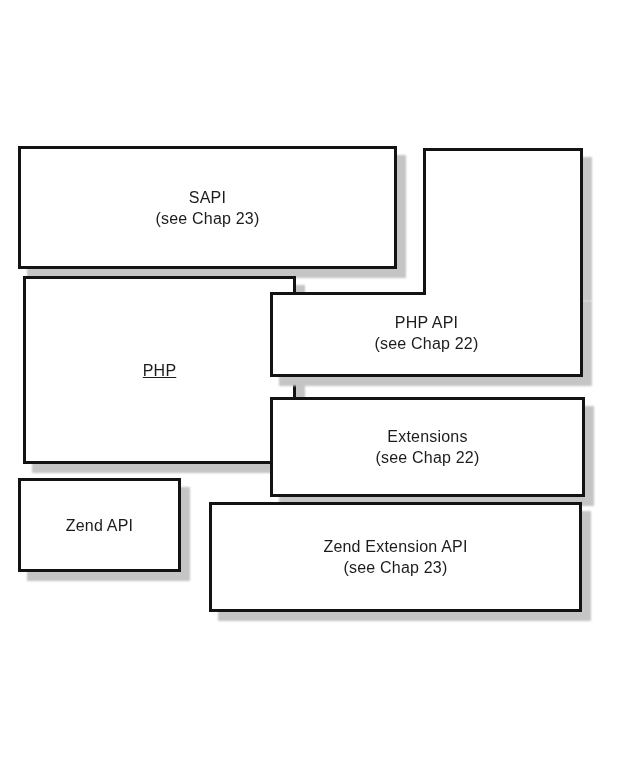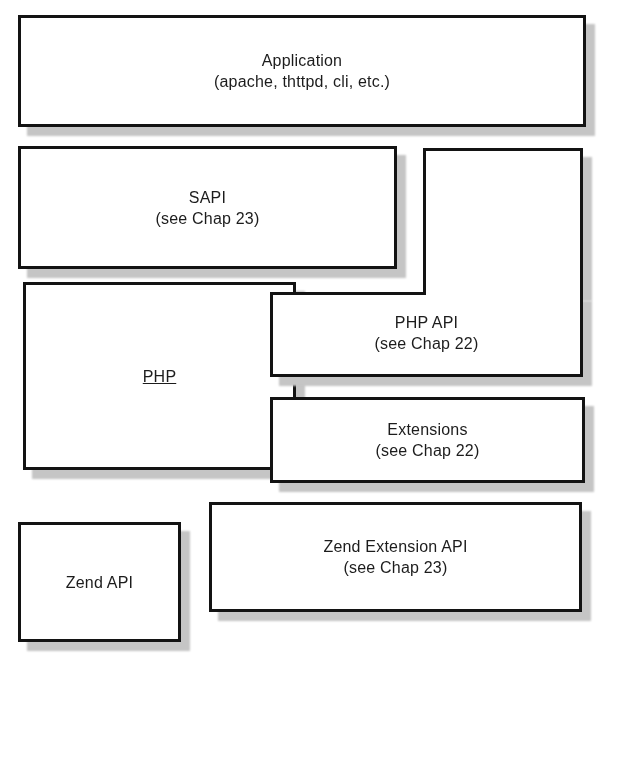--- a/index.html
+++ b/index.html
@@ -29,46 +29,42 @@
     font-size: 16px;
     line-height: 21px;
     color: #1c1c1c;
     letter-spacing: 0.2px;
   }
   .box .line { white-space: pre; }
 
   .b-application { left: 18px;  top: 15px;  width: 568px; height: 112px; }
   .b-sapi        { left: 18px;  top: 146px; width: 379px; height: 123px; align-items: center; }
   .b-sapi-side   { left: 423px; top: 148px; width: 160px; height: 144px; border-bottom: none; }
-  .b-php         { left: 23px;  top: 282px; width: 273px; height: 188px; text-decoration: underline; }
+  .b-php         { left: 23px;  top: 276px; width: 273px; height: 188px; text-decoration: underline; }
   .b-php-api     { left: 270px; top: 292px; width: 313px; height: 85px;  border-top: none; }
-  .b-extensions  { left: 270px; top: 397px; width: 315px; height: 86px;  }
-  .b-zend-api    { left: 18px;  top: 522px; width: 163px; height: 120px; }
+  .b-extensions  { left: 270px; top: 397px; width: 315px; height: 100px;  }
+  .b-zend-api    { left: 18px;  top: 478px; width: 163px; height: 94px; }
   .b-zend-ext    { left: 209px; top: 502px; width: 373px; height: 110px; }
   .b-zend-engine { left: 18px;  top: 631px; width: 568px; height: 109px; }
 
   
   .b-php-api .partial-top {
     position: absolute;
     top: 0;
     left: -3px;
     width: 156px;
     height: 3px;
     background: #131313;
   }
 </style>
 </head>
 <body>
 
 <div class="stage">
 
-  <div class="box b-application">
-    <div class="line">Application</div>
-    <div class="line">(apache, thttpd, cli, etc.)</div>
-  </div>
 
   <div class="box b-sapi">
     <div class="line">SAPI</div>
     <div class="line">(see Chap 23)</div>
   </div>
 
   <div class="box b-sapi-side"></div>
 
   <div class="box b-php">
     <div class="line">PHP</div>

